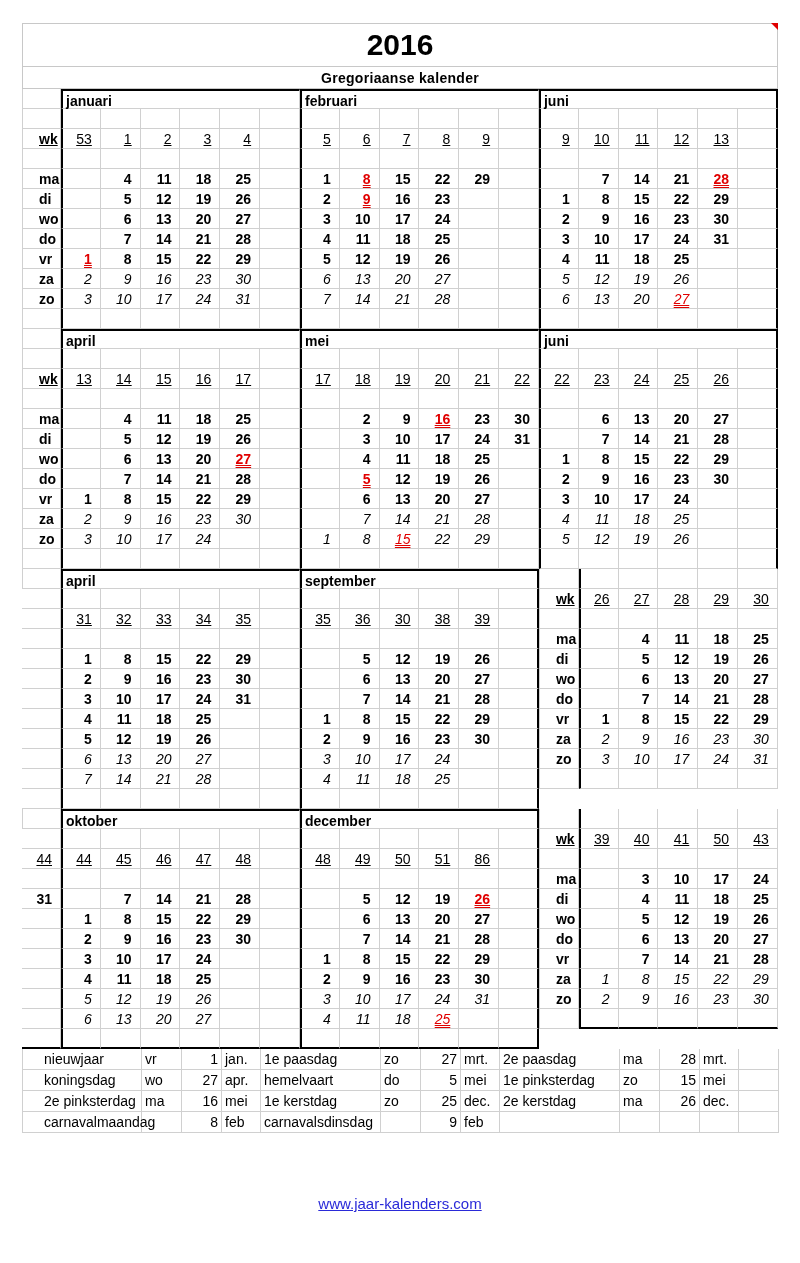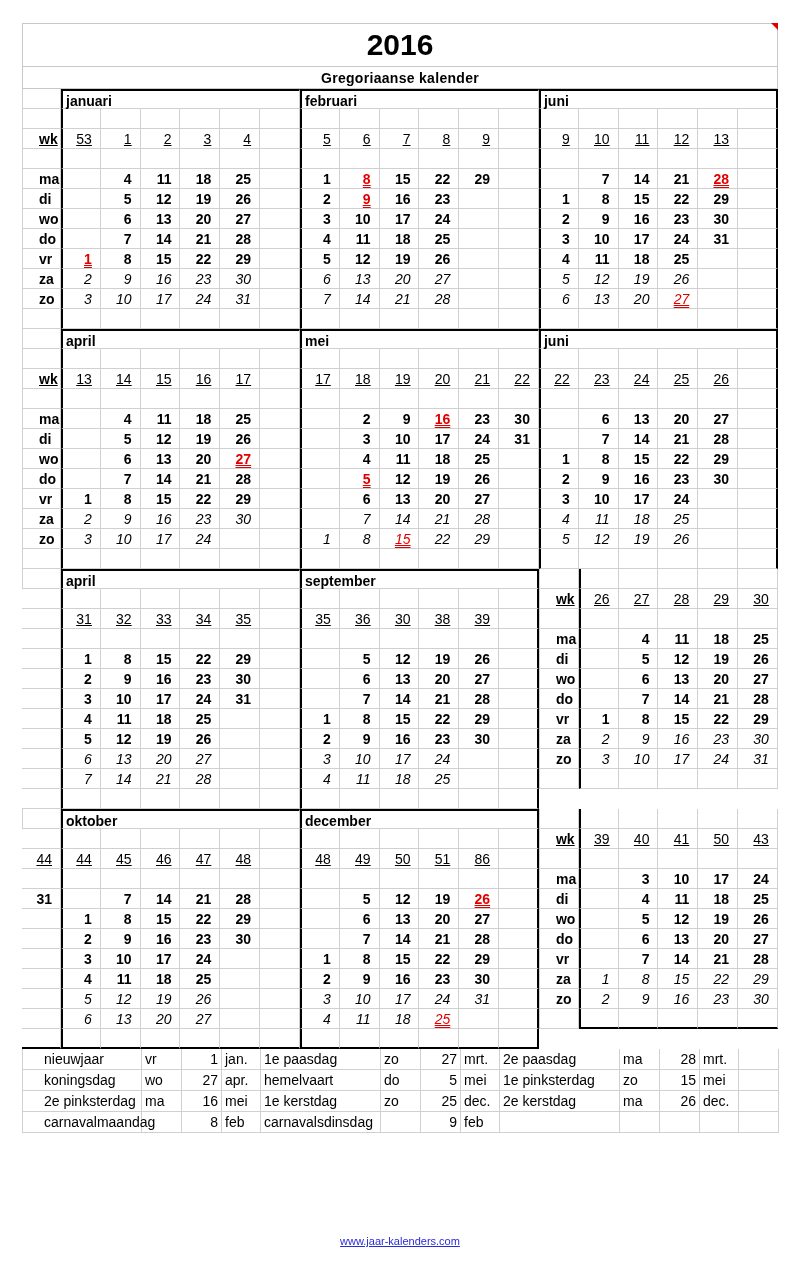--- a/index.html
+++ b/index.html
@@ -26,21 +26,21 @@
   .i { font-style:italic; }
   .red { color:#e00000; text-decoration:underline double; }
   .ml { border-left:2px solid #000; }
   .mr { border-right:2px solid #000; }
   .mb { border-bottom:2px solid #000; }
   .hol { display:grid; grid-template-columns: 120px 40px 40px 39px 120px 40px 40px 39px 120px 40px 40px 39px 40px; }
   .h { height:21px; border-right:1px solid #d0d0d0; border-bottom:1px solid #d0d0d0; box-sizing:border-box;
        font-size:14px; line-height:21px; padding:0 3px; white-space:nowrap; overflow:visible; }
   .hl { border-left:1px solid #d0d0d0;padding-left:21px; }
   .r { text-align:right; }
-  .link { position:absolute; top:1195px; left:0; width:800px; text-align:center; font-size:11px;margin-top:40px; }
+  .link { position:absolute; top:1195px; left:0; width:800px; text-align:center; font-size:15px; }
   .link a { color:#1a0dab; color:#2a2ad8; text-decoration:underline; }
 </style>
 </head>
 <body>
 
 <div class="sheet">
   <div class="title-row">
     <span class="title">2016</span>
     <span class="corner"></span>
   </div>

